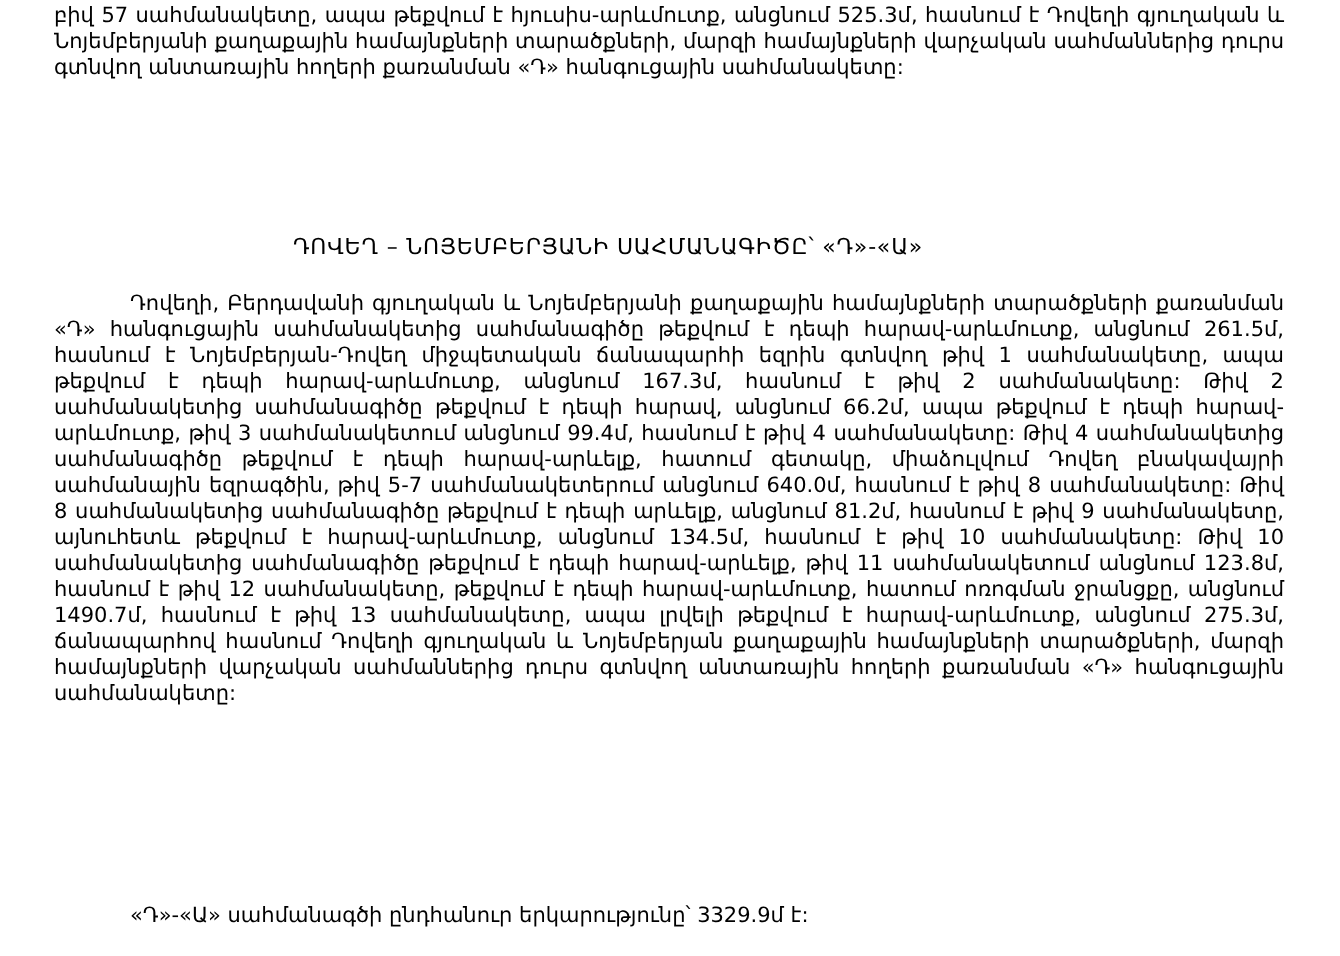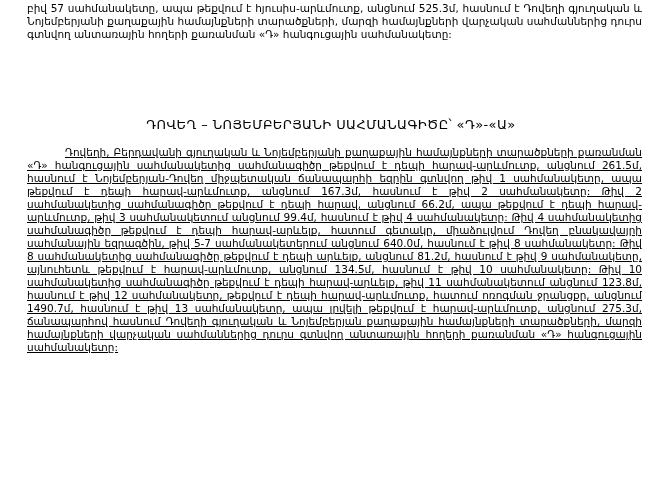--- a/index.html
+++ b/index.html
@@ -47,30 +47,28 @@
   .result-line-1 .ind {
     display: inline-block;
     width: 38px;
   }
   .heading {
     position: absolute;
     left: 0;
     top: 117px;
     width: 608px;
     text-align: center;
-    font-size: 13px;
+    font-size: 11px;
     letter-spacing: 0.4px;
-    margin-left: 27px;
   }
   .body-block {
     position: absolute;
     left: 27px;
     top: 146px;
     width: 615px;
-    text-decoration: underline;
   }
   .body-block .para {
     text-indent: 38px;
   }
   .result-line-2 {
     position: absolute;
     left: 27px;
     top: 452px;
     width: 615px;
     font-size: 10.5px;
@@ -90,14 +88,17 @@
     <p class="para">բիվ  57 սահմանակետը, ապա թեքվում է հյուսիս-արևմուտք, անցնում 525.3մ, հասնում է Դովեղի գյուղական և Նոյեմբերյանի քաղաքային համայնքների տարածքների, մարզի համայնքների վարչական սահմաններից դուրս գտնվող անտառային հողերի քառանման «Դ» հանգուցային սահմանակետը:</p>
   </div>
 
 
   <div class="heading">ԴՈՎԵՂ – ՆՈՅԵՄԲԵՐՅԱՆԻ ՍԱՀՄԱՆԱԳԻԾԸ՝ «Դ»-«Ա»</div>
 
   <div class="body-block">
     <p class="para">Դովեղի, Բերդավանի գյուղական և Նոյեմբերյանի քաղաքային համայնքների տարածքների քառանման «Դ» հանգուցային սահմանակետից սահմանագիծը թեքվում է դեպի հարավ-արևմուտք, անցնում 261.5մ, հասնում է Նոյեմբերյան-Դովեղ միջպետական ճանապարհի եզրին գտնվող թիվ 1 սահմանակետը, ապա թեքվում է դեպի հարավ-արևմուտք, անցնում 167.3մ, հասնում է թիվ 2 սահմանակետը: Թիվ 2 սահմանակետից սահմանագիծը թեքվում է դեպի հարավ, անցնում 66.2մ, ապա թեքվում է դեպի հարավ-արևմուտք, թիվ 3 սահմանակետում անցնում 99.4մ, հասնում է թիվ 4 սահմանակետը: Թիվ 4 սահմանակետից սահմանագիծը թեքվում է դեպի հարավ-արևելք, հատում գետակը, միաձուլվում Դովեղ բնակավայրի սահմանային եզրագծին, թիվ 5-7 սահմանակետերում անցնում 640.0մ, հասնում է թիվ 8 սահմանակետը: Թիվ 8 սահմանակետից սահմանագիծը թեքվում է դեպի արևելք, անցնում 81.2մ, հասնում է թիվ 9 սահմանակետը, այնուհետև թեքվում է հարավ-արևմուտք, անցնում 134.5մ, հասնում է թիվ 10 սահմանակետը: Թիվ 10 սահմանակետից սահմանագիծը թեքվում է դեպի հարավ-արևելք, թիվ 11 սահմանակետում անցնում 123.8մ, հասնում է թիվ 12 սահմանակետը, թեքվում է դեպի հարավ-արևմուտք, հատում ոռոգման ջրանցքը, անցնում 1490.7մ, հասնում է թիվ 13 սահմանակետը, ապա լրվելի թեքվում է հարավ-արևմուտք, անցնում 275.3մ, ճանապարհով հասնում Դովեղի գյուղական և Նոյեմբերյան քաղաքային համայնքների տարածքների, մարզի համայնքների վարչական սահմաններից դուրս գտնվող անտառային հողերի քառանման «Դ» հանգուցային սահմանակետը:</p>
   </div>
 
+  <div class="result-line-2">
+    <span class="ind"></span><span>«Դ»-«Ա»  սահմանագծի ընդհանուր երկարությունը՝  3329.9մ է:</span>
+  </div>
 
 </div>
 
 </body></html>

